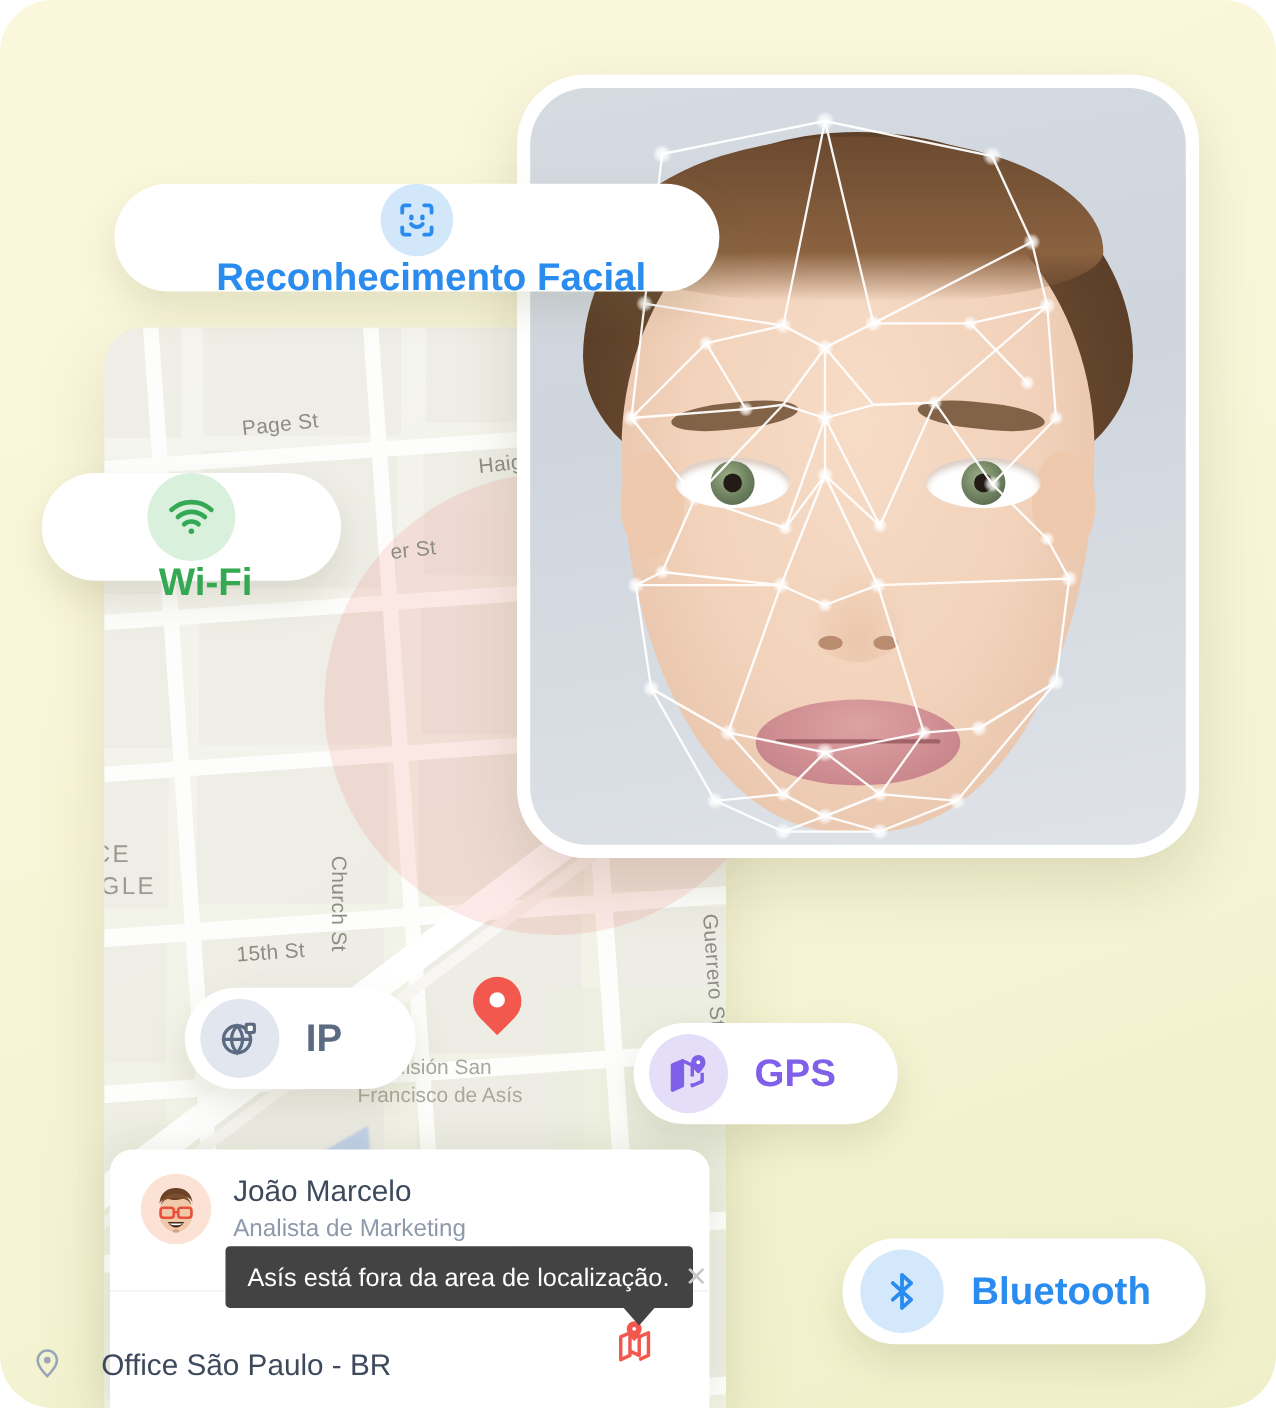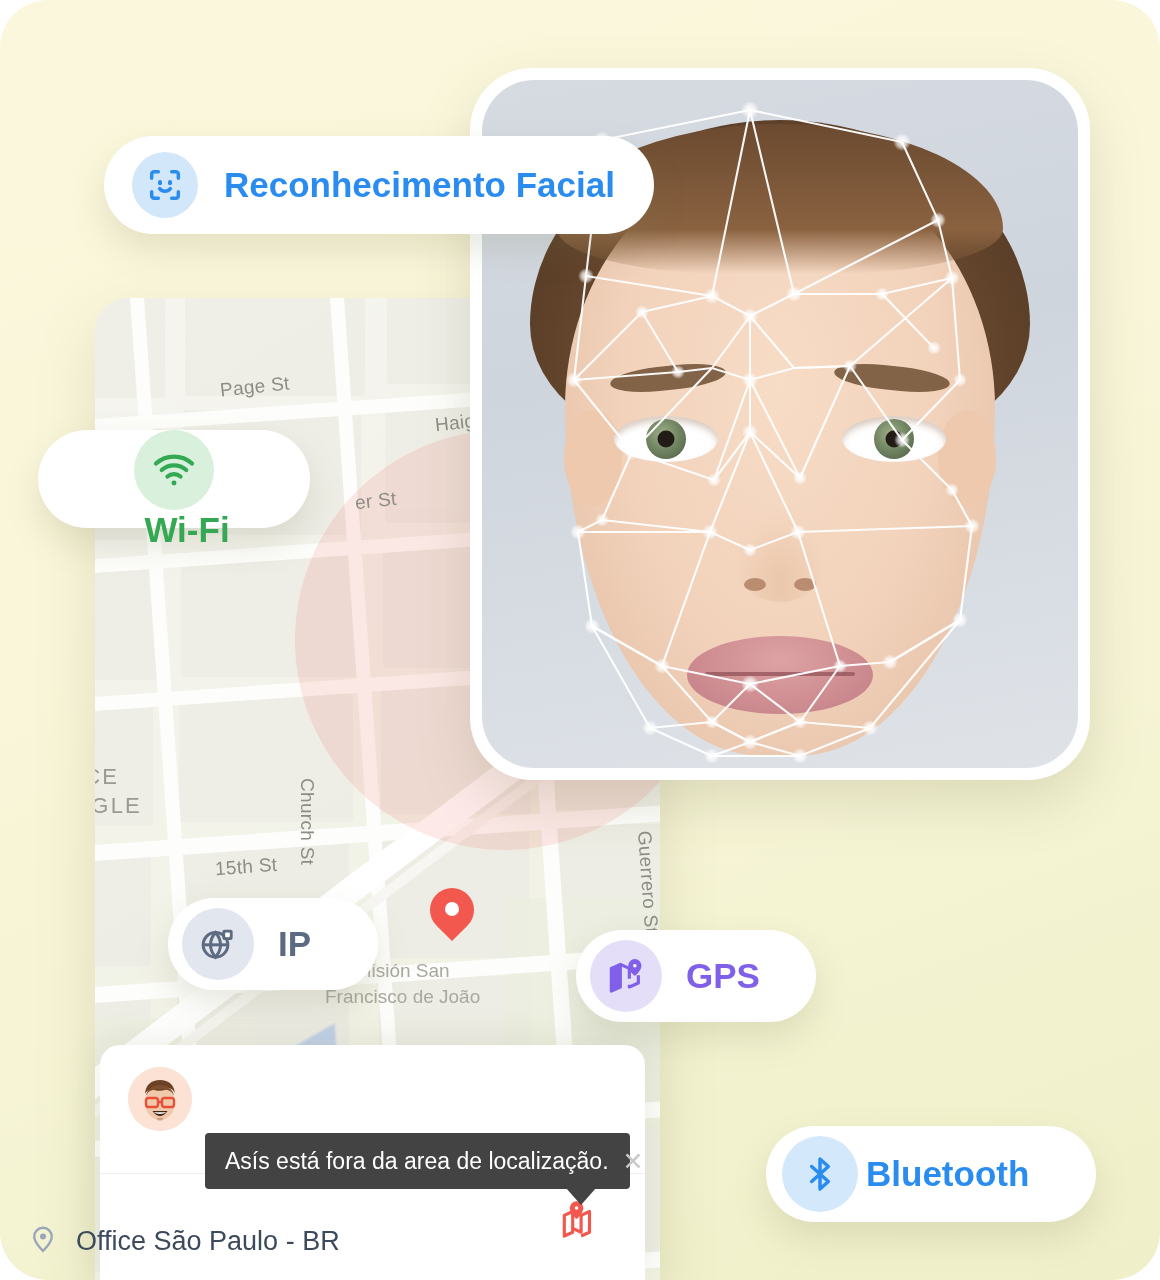--- a/index.html
+++ b/index.html
@@ -235,21 +235,21 @@
     align-items: center;
     justify-content: center;
     border-radius: 50%;
   }
   .pill-label {
     font-weight: bold;
     white-space: nowrap;
   }
 
   
-  #pill-face { left: 104px; top: 136px; width: 550px; height: 98px; padding: 0 28px; }
+  #pill-face { left: 104px; top: 167px; width: 550px; height: 98px; padding: 0 28px; flex-direction: column; }
   #pill-face .pill-icon { width: 66px; height: 66px; background: #d3e7fb; }
   #pill-face .pill-label { margin-left: 26px; color: #2b8cf0; font-size: 35px; }
 
   
   #pill-wifi { left: 38px; top: 430px; width: 272px; height: 98px; padding: 0 16px; flex-direction: column; }
   #pill-wifi .pill-icon { width: 80px; height: 80px; background: #d9f0dd; }
   #pill-wifi .pill-label { margin-left: 26px; color: #34a853; font-size: 35px; }
 
   
   #pill-ip { left: 168px; top: 898px; width: 210px; height: 92px; padding: 0 14px; }
@@ -257,21 +257,21 @@
   #pill-ip .pill-label { margin-left: 24px; color: #5c6a82; font-size: 35px; }
 
   
   #pill-gps { left: 576px; top: 930px; width: 240px; height: 92px; padding: 0 14px; }
   #pill-gps .pill-icon { width: 72px; height: 72px; background: #e5def9; }
   #pill-gps .pill-label { margin-left: 24px; color: #8060e8; font-size: 35px; }
 
   
   #pill-bt { left: 766px; top: 1126px; width: 330px; height: 96px; padding: 0 16px; }
   #pill-bt .pill-icon { width: 76px; height: 76px; background: #d4e8fb; }
-  #pill-bt .pill-label { margin-left: 8px; color: #2b8cf0; font-size: 35px; }
+  #pill-bt .pill-label { margin-left: 25px; color: #2b8cf0; font-size: 35px; }
 
   
   .user-card {
     position: absolute;
     left: 100px;
     top: 1045px;
     width: 545px;
     height: 235px;
     background: #ffffff;
     border-radius: 20px 20px 0 0;
@@ -294,20 +294,21 @@
   .user-text { margin-left: 20px; }
   .user-name { color: #3d4a5c; font-size: 27px; line-height: 1.15; }
   .user-role { color: #8e99ab; font-size: 22px; margin-top: 5px; }
   .card-divider { position: absolute; left: 0; right: 0; top: 128px; height: 1px; background: #eceef2; }
   .loc-row {
     position: absolute;
     left: 28px;
     top: 1224px;
     display: flex;
     align-items: center;
+    gap: 16px;
   }
   .loc-text { margin-left: 18px; color: #3d4a5c; font-size: 27px; }
 
   
   .tooltip {
     position: absolute;
     left: 205px;
     top: 1133px;
     width: 425px;
     height: 56px;
@@ -401,21 +402,21 @@
       <div class="street-label" style="left:620px; top:572px; transform:rotate(86deg); transform-origin:left top;">Guerrero St</div>
       <div class="street-label" style="left:62px; top:690px; transform:rotate(88deg); transform-origin:left top;">Ponc</div>
 
       <div class="hood-label" style="left:-5px; top:505px;">
         <div>UBOCE</div>
         <div>RIANGLE</div>
       </div>
 
       <div class="place-label" style="left:290px; top:700px;">
         <div>Misión San</div>
-        <div>Francisco de João</div>
+        <div>Francisco de Asís</div>
       </div>
 
       <div class="pin">
         <div class="pin-body"></div>
         <div class="pin-dot"></div>
       </div>
 
       <div class="userloc">
         <div class="cone"></div>
         <div class="userdot"></div>
@@ -624,20 +625,24 @@
           <path d="M17 28c0-10 6.5-15 15-15s15 5 15 15c0-4-3-6-6-7-3 3-12 4-18 1-3 1.5-6 3-6 6z" fill="#6b4226"></path>
           <path d="M18 29c1-7 7-11 14-11s13 4 14 11c-2-5-6-7-14-7s-12 2-14 7z" fill="#7d4f2d"></path>
           <rect x="18" y="31" width="12" height="9" rx="2.5" fill="none" stroke="#e8503a" stroke-width="2.4"></rect>
           <rect x="34" y="31" width="12" height="9" rx="2.5" fill="none" stroke="#e8503a" stroke-width="2.4"></rect>
           <path d="M30 35h4" stroke="#e8503a" stroke-width="2.4"></path>
           <path d="M24.5 44c2 3.5 5 5 7.5 5s5.5-1.5 7.5-5z" fill="#40241a"></path>
           <path d="M25.6 45.2h12.8c-1.6 1.1-3.8 1.7-6.4 1.7s-4.8-.6-6.4-1.7z" fill="#ffffff"></path>
           <ellipse cx="32" cy="52" rx="3.2" ry="1.6" fill="#a8755a" opacity=".45"></ellipse>
         </svg>
       </div>
+      <div class="user-text">
+        <div class="user-name">João Marcelo</div>
+        <div class="user-role">Analista de Marketing</div>
+      </div>
     </div>
     <div class="card-divider"></div>
   </div>
 
   <div class="loc-row">
     <span>
       <svg width="30" height="30" viewBox="0 0 24 24" fill="none" stroke="#9aa6b8" stroke-width="1.9">
         <path d="M12 21.5s7-6.4 7-11.5a7 7 0 1 0-14 0c0 5.1 7 11.5 7 11.5z"></path>
         <circle cx="12" cy="10" r="2.4" fill="#9aa6b8" stroke="none"></circle>
       </svg>

